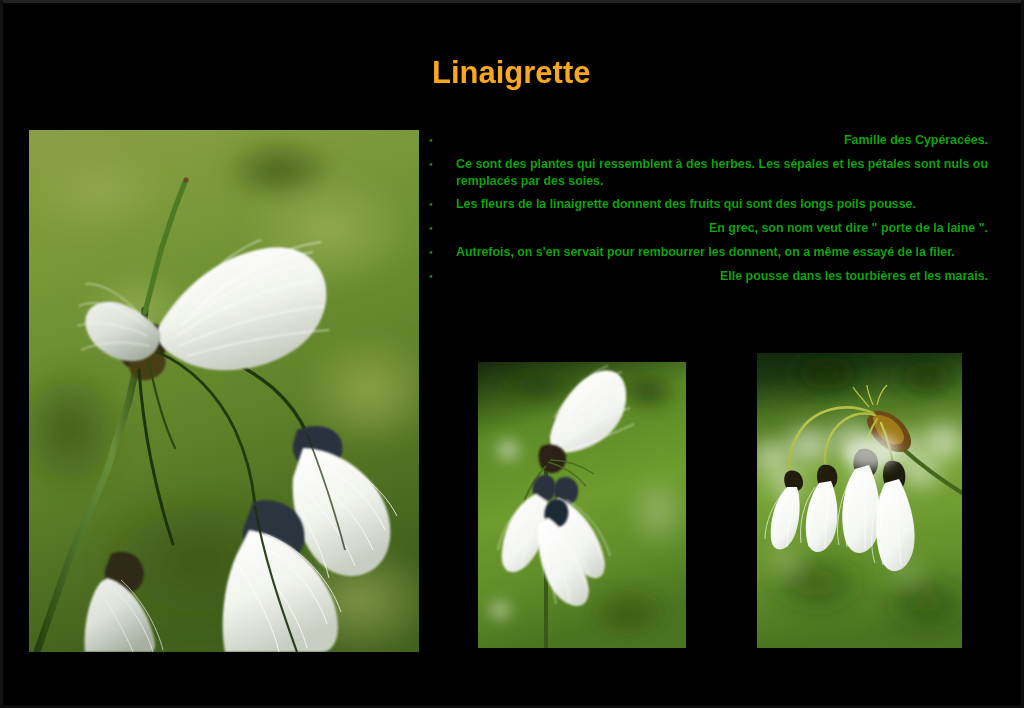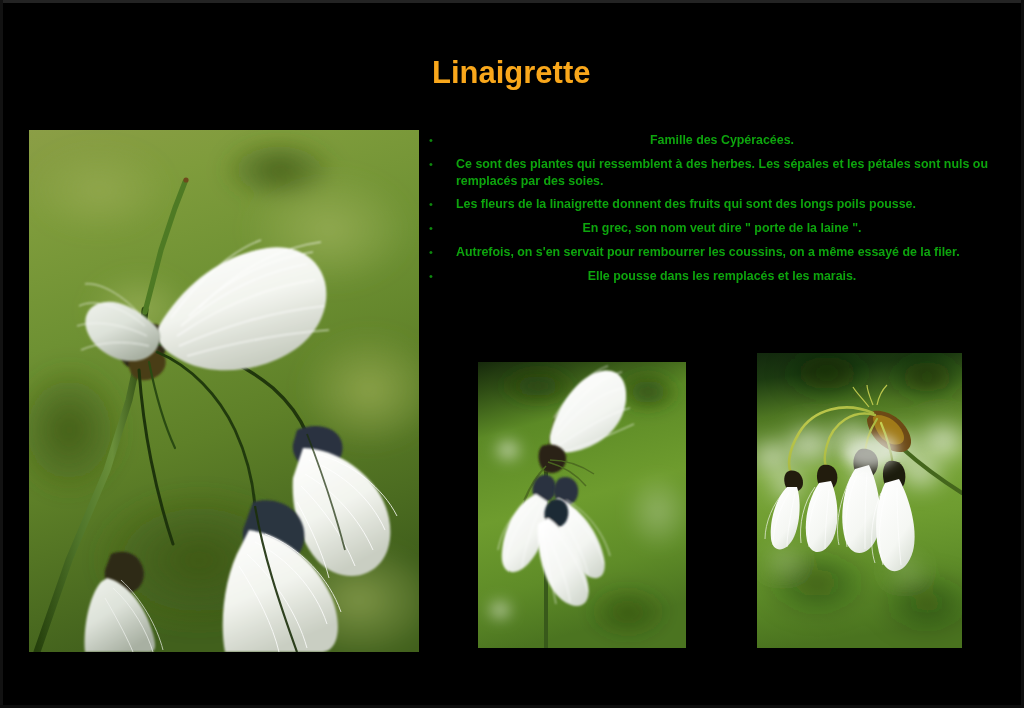--- a/index.html
+++ b/index.html
@@ -69,21 +69,21 @@
   }
   .bullet-text {
     flex: 1 1 auto;
     color: #0DA50D;
     font-size: 12.4px;
     font-weight: bold;
     line-height: 16.5px;
     text-align: justify;
     text-justify: inter-word;
   }
-  .bullet-text.nojust { text-align: center; }
+  .bullet-text.nojust { text-align: right; }
 
   
   .photo {
     position: absolute;
     overflow: hidden;
     background: #000;
     line-height: 0;
   }
   .photo svg { display: block; }
   #photo-main  { left: 29px;  top: 130px; width: 390px; height: 522px; }
@@ -119,26 +119,26 @@
       <span class="bullet-text">Les fleurs de la linaigrette donnent des fruits qui sont des longs poils pousse.</span>
     </div>
 
     <div class="bullet-row">
       <span class="bullet-mark">•</span>
       <span class="bullet-text nojust">En grec, son nom veut dire " porte de la laine ".</span>
     </div>
 
     <div class="bullet-row">
       <span class="bullet-mark">•</span>
-      <span class="bullet-text">Autrefois, on s'en servait pour rembourrer les coussins, on a même essayé de la filer.</span>
+      <span class="bullet-text">Autrefois, on s'en servait pour rembourrer les donnent, on a même essayé de la filer.</span>
     </div>
 
     <div class="bullet-row">
       <span class="bullet-mark">•</span>
-      <span class="bullet-text nojust">Elle pousse dans les remplacés et les marais.</span>
+      <span class="bullet-text nojust">Elle pousse dans les tourbières et les marais.</span>
     </div>
 
   </div>
 
   <div class="photo" id="photo-main">
     <svg width="390" height="522" viewBox="0 0 390 522">
       <defs>
         <linearGradient id="mBg" x1="0" y1="0" x2="0.25" y2="1">
           <stop offset="0" stop-color="#8B9E46"></stop>
           <stop offset="0.16" stop-color="#7F9C3C"></stop>

